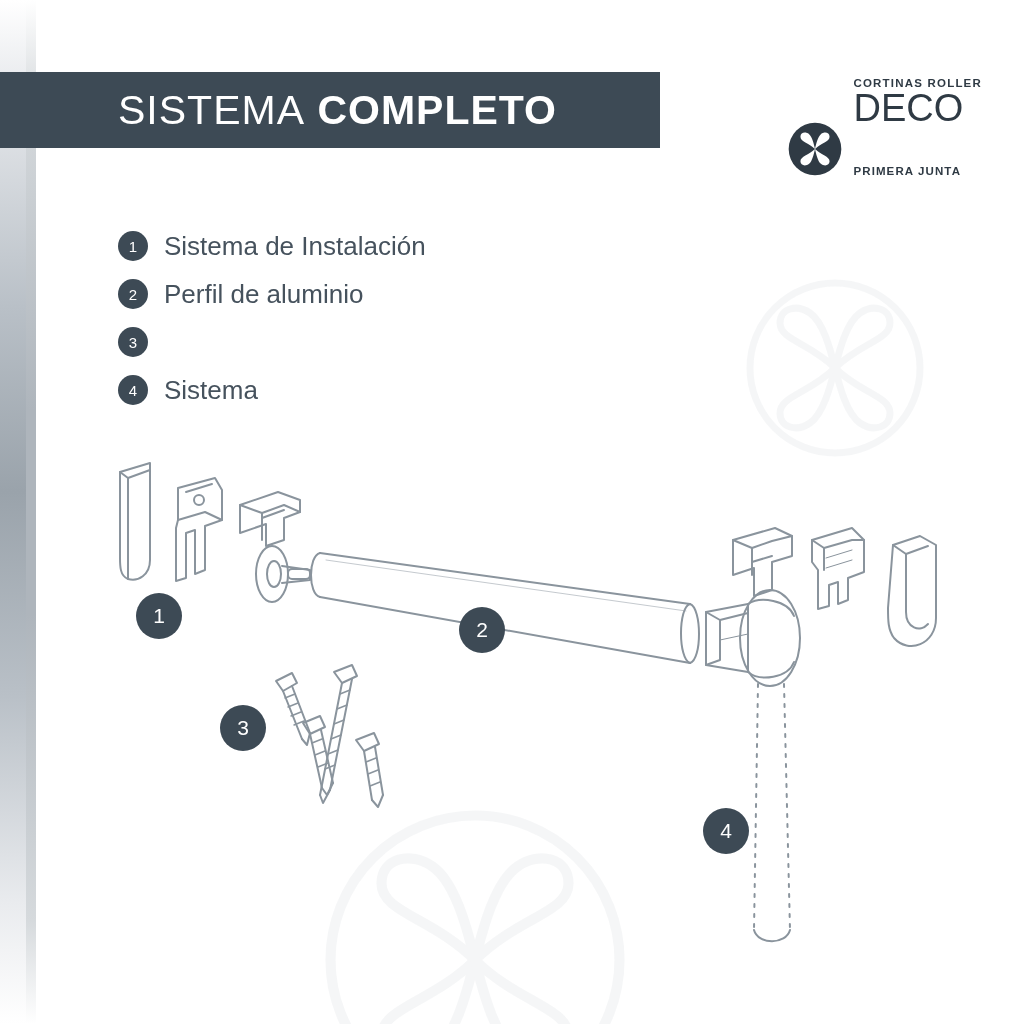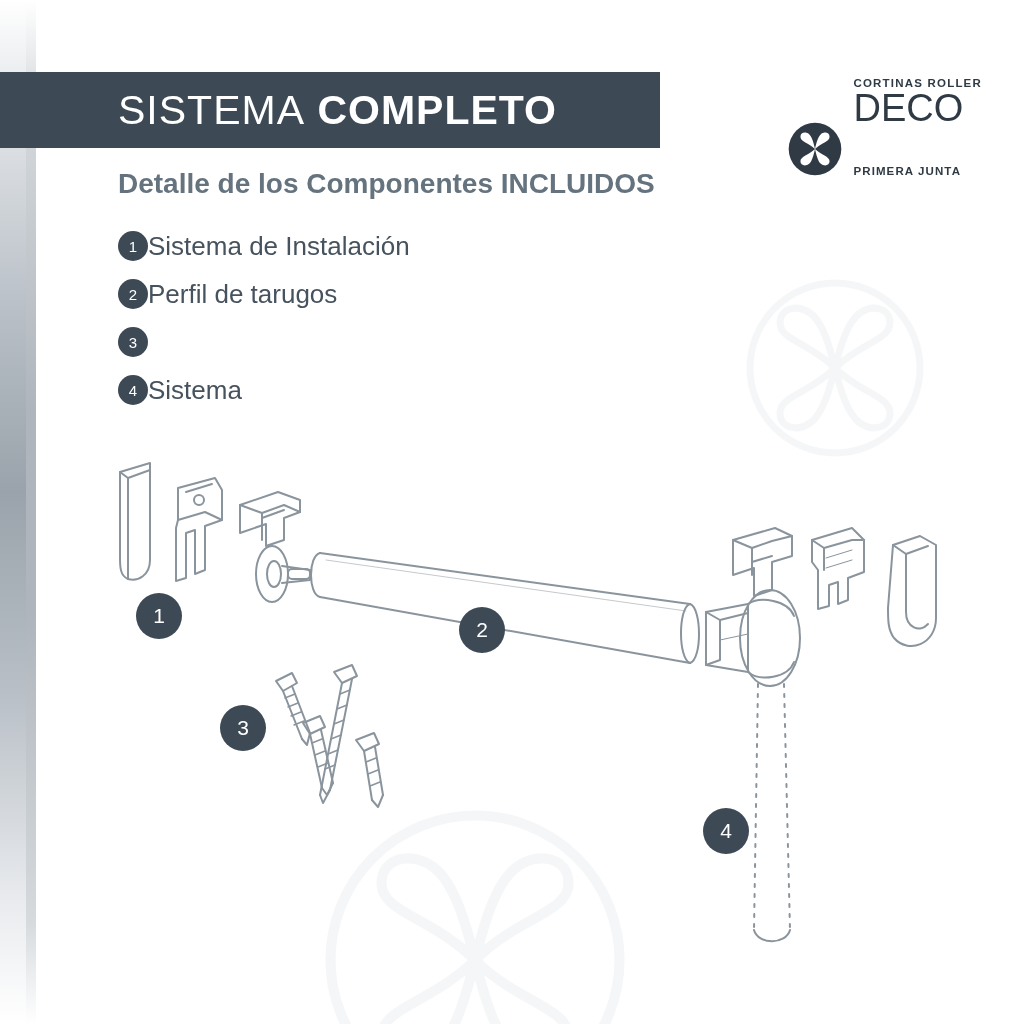--- a/index.html
+++ b/index.html
@@ -119,21 +119,21 @@
     border-radius: 50%;
     background: #3d4a55;
     color: #ffffff;
     font-size: 15px;
     display: flex;
     align-items: center;
     justify-content: center;
     flex: none;
   }
   .legend-label {
-    margin-left: 0;
+    margin-left: 16px;
     font-size: 26px;
     color: #46525d;
   }
 
   
   .watermark {
     position: absolute;
     opacity: 0.5;
   }
 
@@ -210,30 +210,29 @@
         <path d="M100 100 C 122 122, 152 126, 152 144 C 152 159, 134 163, 121 153 C 110 144, 104 118, 100 100 Z"></path>
       </g>
     </svg>
     <div class="logo-text">
       <div class="logo-top">CORTINAS ROLLER</div>
       <div class="logo-mid">DECO</div>
       <div class="logo-bot">PRIMERA JUNTA</div>
     </div>
   </div>
 
-  <div class="subtitle">Detalle de los Componentes INCLUIDOS</div>
 
   <div class="legend">
     <div class="legend-row">
       <div class="bullet">1</div>
       <div class="legend-label">Sistema de Instalación</div>
     </div>
     <div class="legend-row">
       <div class="bullet">2</div>
-      <div class="legend-label">Perfil de tarugos</div>
+      <div class="legend-label">Perfil de aluminio</div>
     </div>
     <div class="legend-row">
       <div class="bullet">3</div>
     </div>
     <div class="legend-row">
       <div class="bullet">4</div>
       <div class="legend-label">Sistema</div>
     </div>
   </div>
 

